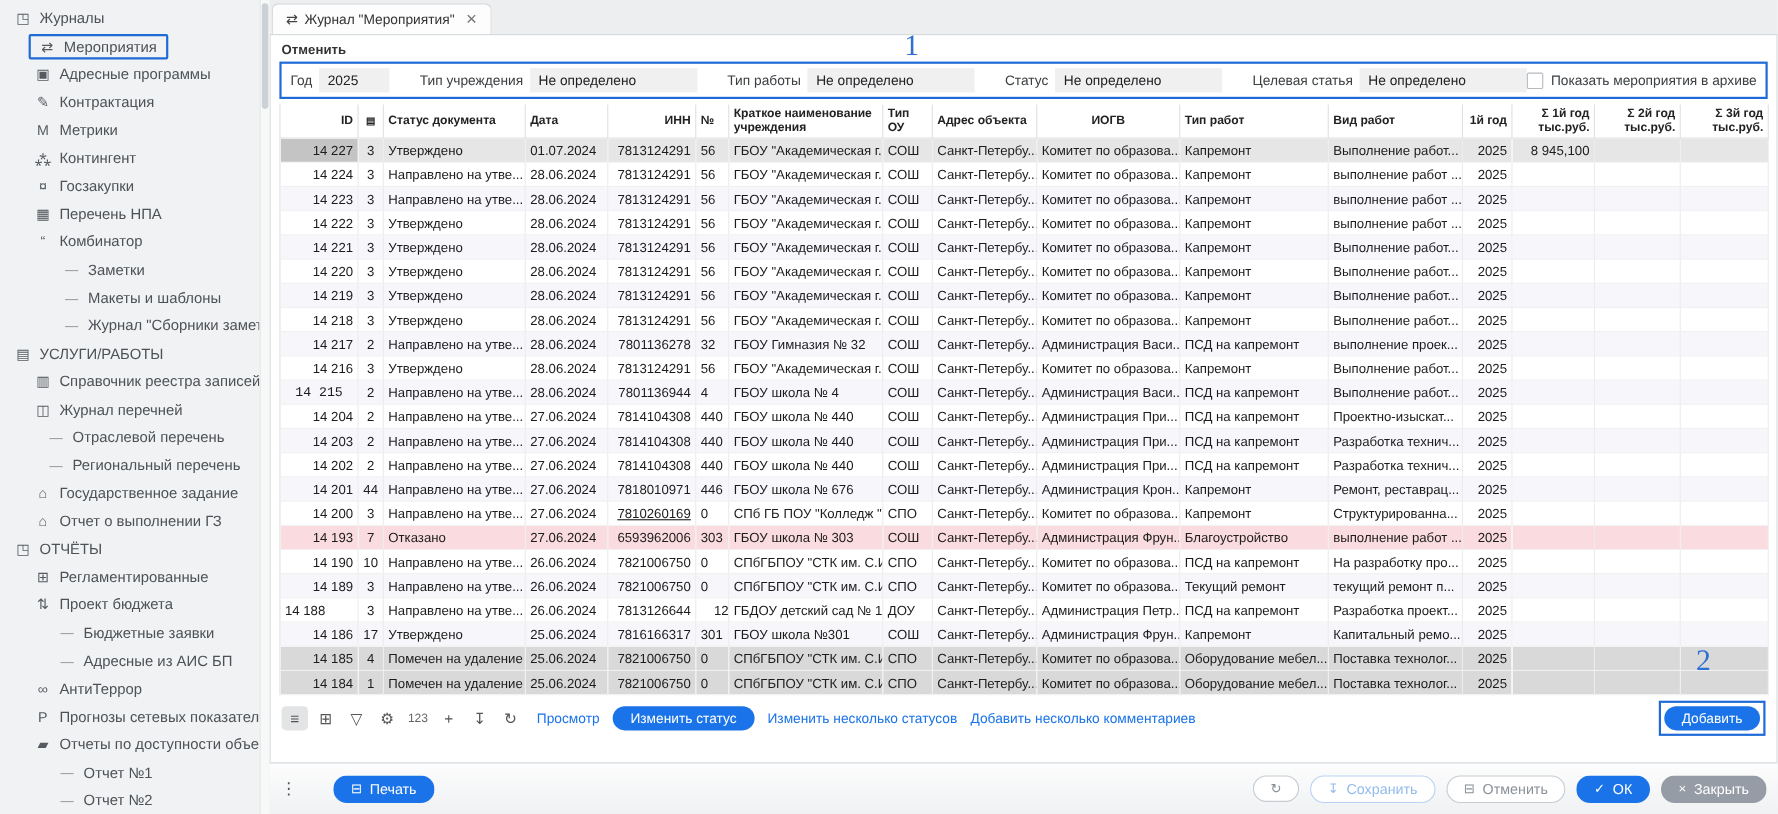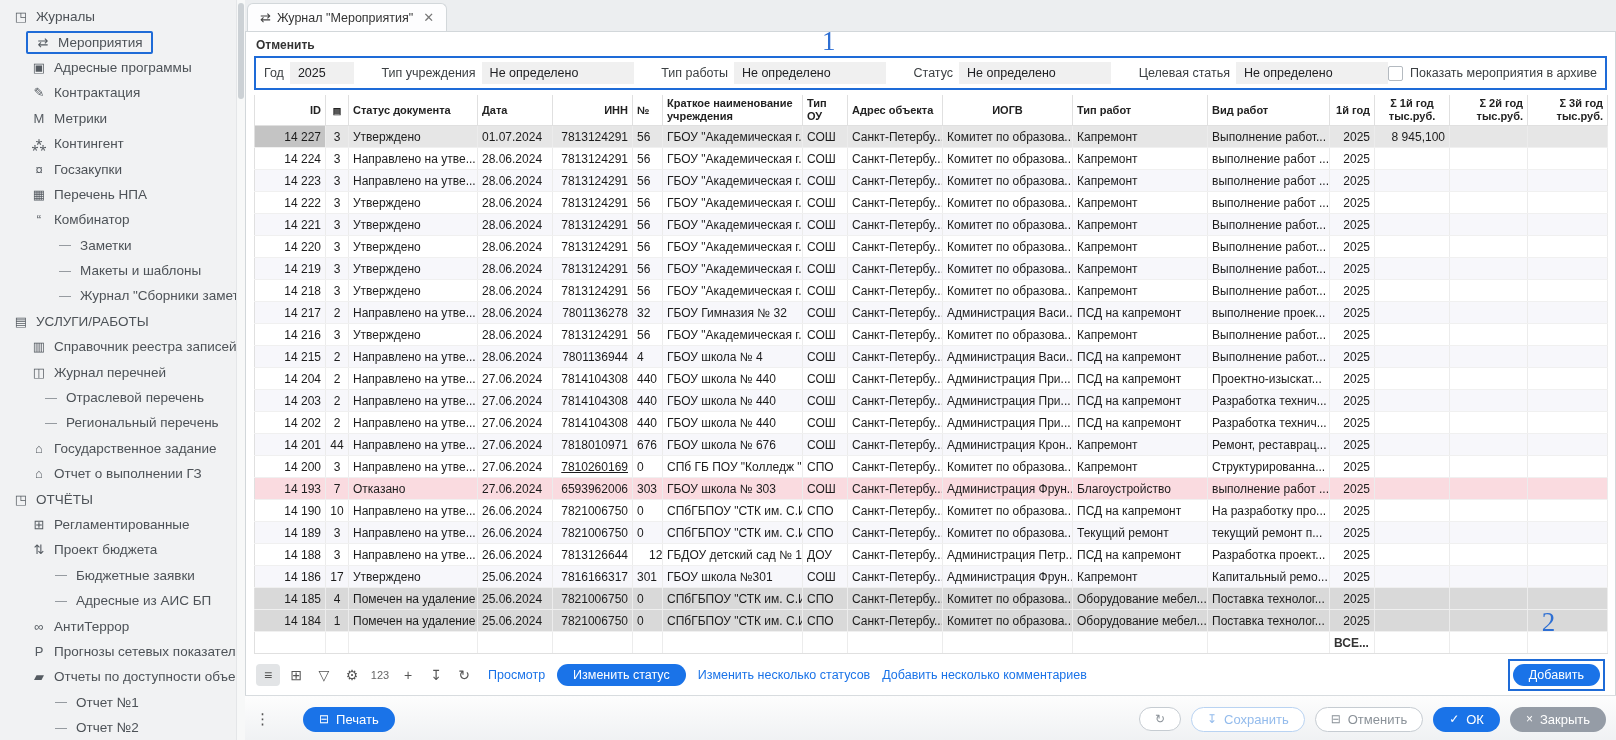--- a/index.html
+++ b/index.html
@@ -338,21 +338,21 @@
                 <th style="text-align: left;">№</th>
                 <th style="text-align: left;">Краткое наименование
 учреждения</th>
                 <th style="text-align: left;">Тип
 ОУ</th>
                 <th style="text-align: left;">Адрес объекта</th>
                 <th style="text-align: center;">ИОГВ</th>
                 <th style="text-align: left;">Тип работ</th>
                 <th style="text-align: left;">Вид работ</th>
                 <th style="text-align: right;">1й год</th>
-                <th style=" margin-top: 32px;">Σ 1й год
+                <th style="text-align: right; margin-top: 32px;">Σ 1й год
 тыс.руб.</th>
                 <th style="text-align: right;">Σ 2й год
 тыс.руб.</th>
                 <th style="text-align: right;">Σ 3й год
 тыс.руб.</th>
               </tr>
             </thead>
           <tbody>
               <tr class="selected">
                 <td class="c-id" style="text-align: right;">14 227</td>
@@ -528,21 +528,21 @@
                 <td class="c-address" style="text-align: left;">Санкт-Петербу...</td>
                 <td class="c-iogv" style="text-align: left;">Комитет по образова...</td>
                 <td class="c-work_type" style="text-align: left;">Капремонт</td>
                 <td class="c-work_kind" style="text-align: left;">Выполнение работ...</td>
                 <td class="c-year1" style="text-align: right;">2025</td>
                 <td class="c-sum1" style="text-align: right;"></td>
                 <td class="c-sum2" style="text-align: right;"></td>
                 <td class="c-sum3" style="text-align: right;"></td>
               </tr>
               <tr class="alt">
-                <td class="c-id" style="text-align: right;">14 215</td>
+                <td class="c-id" style="text-align: center; font-family: Liberation Mono, monospace;">14 215</td>
                 <td class="c-doc" style="text-align: center;">2</td>
                 <td class="c-status" style="text-align: left;">Направлено на утве...</td>
                 <td class="c-date" style="text-align: left;">28.06.2024</td>
                 <td class="c-inn" style="text-align: right;">7801136944</td>
                 <td class="c-num" style="text-align: left;">4</td>
                 <td class="c-name" style="text-align: left;">ГБОУ школа № 4</td>
                 <td class="c-ou_type" style="text-align: left;">СОШ</td>
                 <td class="c-address" style="text-align: left;">Санкт-Петербу...</td>
                 <td class="c-iogv" style="text-align: left;">Администрация Васи...</td>
                 <td class="c-work_type" style="text-align: left;">ПСД на капремонт</td>
@@ -605,21 +605,21 @@
                 <td class="c-sum1" style="text-align: right;"></td>
                 <td class="c-sum2" style="text-align: right;"></td>
                 <td class="c-sum3" style="text-align: right;"></td>
               </tr>
               <tr class="alt">
                 <td class="c-id" style="text-align: right;">14 201</td>
                 <td class="c-doc" style="text-align: center;">44</td>
                 <td class="c-status" style="text-align: left;">Направлено на утве...</td>
                 <td class="c-date" style="text-align: left;">27.06.2024</td>
                 <td class="c-inn" style="text-align: right;">7818010971</td>
-                <td class="c-num" style="text-align: left;">676</td>
+                <td class="c-num" style="text-align: left;">446</td>
                 <td class="c-name" style="text-align: left;">ГБОУ школа № 676</td>
                 <td class="c-ou_type" style="text-align: left;">СОШ</td>
                 <td class="c-address" style="text-align: left;">Санкт-Петербу...</td>
                 <td class="c-iogv" style="text-align: left;">Администрация Крон...</td>
                 <td class="c-work_type" style="text-align: left;">Капремонт</td>
                 <td class="c-work_kind" style="text-align: left;">Ремонт, реставрац...</td>
                 <td class="c-year1" style="text-align: right;">2025</td>
                 <td class="c-sum1" style="text-align: right;"></td>
                 <td class="c-sum2" style="text-align: right;"></td>
                 <td class="c-sum3" style="text-align: right;"></td>
@@ -690,21 +690,21 @@
                 <td class="c-address" style="text-align: left;">Санкт-Петербу...</td>
                 <td class="c-iogv" style="text-align: left;">Комитет по образова...</td>
                 <td class="c-work_type" style="text-align: left;">Текущий ремонт</td>
                 <td class="c-work_kind" style="text-align: left;">текущий ремонт п...</td>
                 <td class="c-year1" style="text-align: right;">2025</td>
                 <td class="c-sum1" style="text-align: right;"></td>
                 <td class="c-sum2" style="text-align: right;"></td>
                 <td class="c-sum3" style="text-align: right;"></td>
               </tr>
               <tr class="white">
-                <td class="c-id" style="text-align: right;">14 188</td>
+                <td class="c-id" style="">14 188</td>
                 <td class="c-doc" style="text-align: center;">3</td>
                 <td class="c-status" style="text-align: left;">Направлено на утве...</td>
                 <td class="c-date" style="text-align: left;">26.06.2024</td>
                 <td class="c-inn" style="text-align: right;">7813126644</td>
                 <td class="c-num" style="text-align: left; padding-left: 16px;">12</td>
                 <td class="c-name" style="text-align: left;">ГБДОУ детский сад № 12</td>
                 <td class="c-ou_type" style="text-align: left;">ДОУ</td>
                 <td class="c-address" style="text-align: left;">Санкт-Петербу...</td>
                 <td class="c-iogv" style="text-align: left;">Администрация Петр...</td>
                 <td class="c-work_type" style="text-align: left;">ПСД на капремонт</td>
@@ -760,38 +760,20 @@
                 <td class="c-name" style="text-align: left;">СПбГБПОУ "СТК им. С.И...</td>
                 <td class="c-ou_type" style="text-align: left;">СПО</td>
                 <td class="c-address" style="text-align: left;">Санкт-Петербу...</td>
                 <td class="c-iogv" style="text-align: left;">Комитет по образова...</td>
                 <td class="c-work_type" style="text-align: left;">Оборудование мебел...</td>
                 <td class="c-work_kind" style="text-align: left;">Поставка технолог...</td>
                 <td class="c-year1" style="text-align: right;">2025</td>
                 <td class="c-sum1" style="text-align: right;"></td>
                 <td class="c-sum2" style="text-align: right;"></td>
                 <td class="c-sum3" style="text-align: right;"></td>
-              </tr>
-              <tr class="tfooter">
-                <td class="c-id"></td>
-                <td class="c-doc"></td>
-                <td class="c-status"></td>
-                <td class="c-date"></td>
-                <td class="c-inn"></td>
-                <td class="c-num"></td>
-                <td class="c-name"></td>
-                <td class="c-ou_type"></td>
-                <td class="c-address"></td>
-                <td class="c-iogv"></td>
-                <td class="c-work_type"></td>
-                <td class="c-work_kind"></td>
-                <td class="c-year1" style="text-align: left;">ВСЕ...</td>
-                <td class="c-sum1"></td>
-                <td class="c-sum2"></td>
-                <td class="c-sum3"></td>
               </tr>
             </tbody>
         </table>
       </div>
 
       <div class="grid-toolbar">
         <span style="display:flex; gap:4px;">
             <span class="tb-ic act">≡</span>
             <span class="tb-ic">⊞</span>
             <span class="tb-ic">▽</span>

